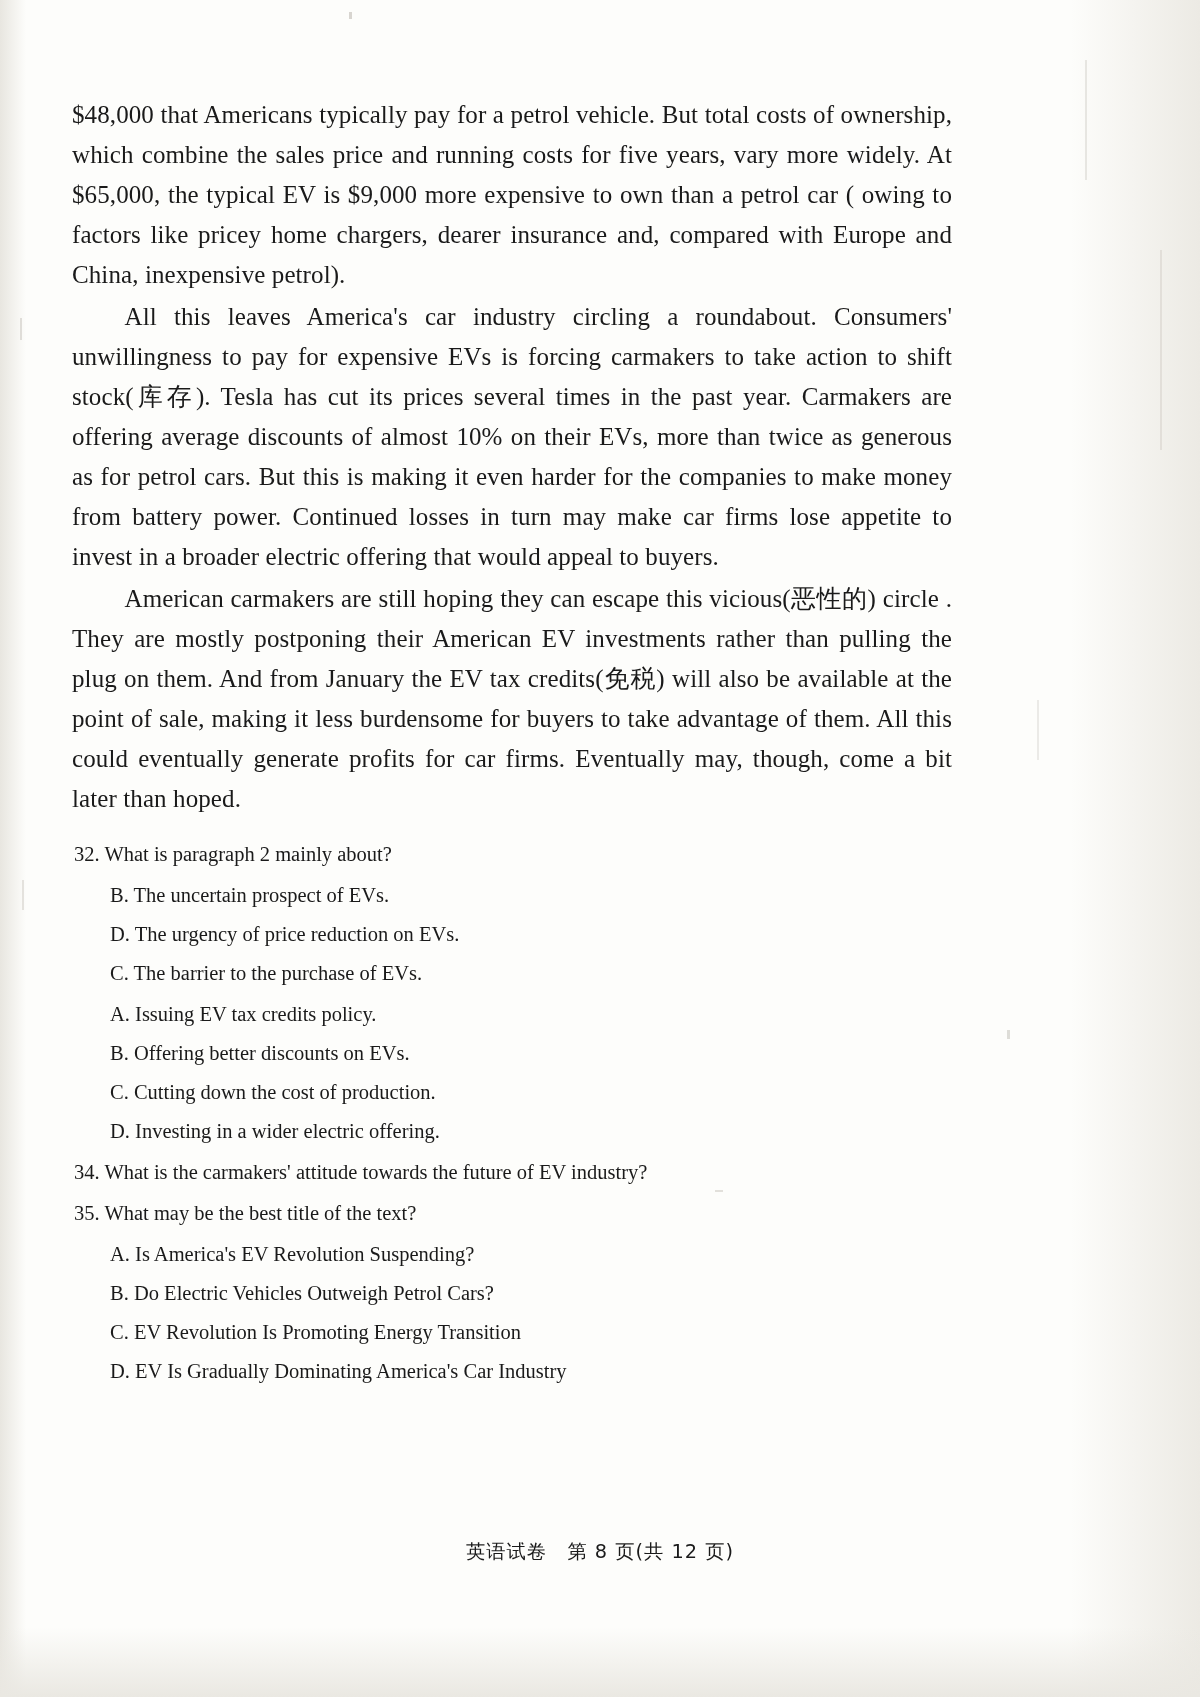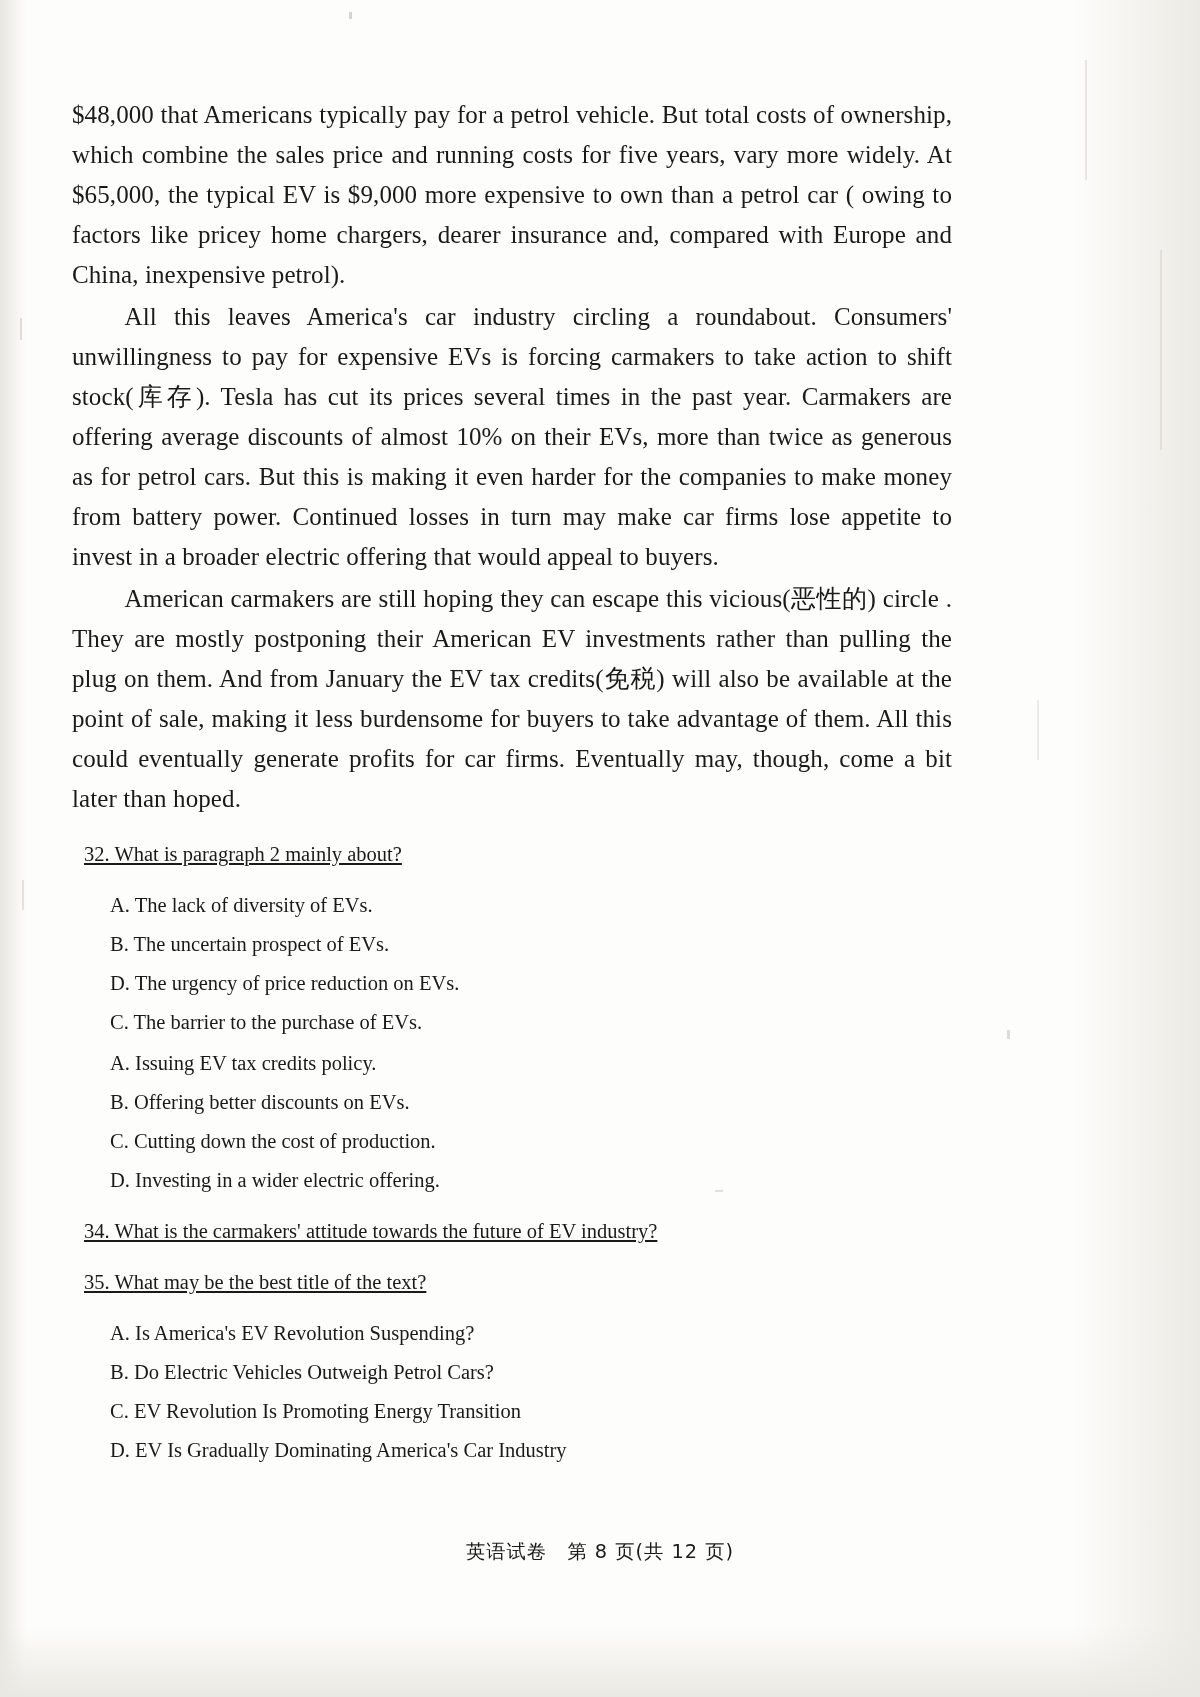--- a/index.html
+++ b/index.html
@@ -65,23 +65,22 @@
 
   .questions {
     margin-top: 16px;
   }
   .q-block {
     margin-bottom: 2px;
   }
   .q-stem {
     font-size: 20.5px;
     line-height: 39px;
-    margin: 12px;
+    margin: 2px;
     padding-left: 0;
-    text-decoration: underline;
   }
   .opts {
     margin: 0;
     padding: 0;
   }
   .opt {
     font-size: 20.5px;
     line-height: 39px;
     margin: 0;
     padding-left: 38px;
@@ -137,21 +136,20 @@
 
     <p class="para">$48,000 that Americans typically pay for a petrol vehicle. But total costs of ownership, which combine the sales price and running costs for five years, vary more widely. At $65,000, the typical EV is $9,000 more expensive to own than a petrol car ( owing to factors like pricey home chargers, dearer insurance and, compared with Europe and China, inexpensive petrol).</p>
     <p class="para indent">All this leaves America's car industry circling a roundabout. Consumers' unwillingness to pay for expensive EVs is forcing carmakers to take action to shift stock(库存). Tesla has cut its prices several times in the past year. Carmakers are offering average discounts of almost 10% on their EVs, more than twice as generous as for petrol cars. But this is making it even harder for the companies to make money from battery power. Continued losses in turn may make car firms lose appetite to invest in a broader electric offering that would appeal to buyers.</p>
     <p class="para indent">American carmakers are still hoping they can escape this vicious(恶性的) circle . They are mostly postponing their American EV investments rather than pulling the plug on them. And from January the EV tax credits(免税) will also be available at the point of sale, making it less burdensome for buyers to take advantage of them. All this could eventually generate profits for car firms. Eventually may, though, come a bit later than hoped.</p>
 
     <div class="questions">
 
       <div class="q-block">
         <p class="q-stem">32. What is paragraph 2 mainly about?</p>
         <div class="opts">
-          <div class="opt">A. The lack of diversity of EVs.</div>
           <div class="opt">B. The uncertain prospect of EVs.</div>
           <div class="opt">D. The urgency of price reduction on EVs.</div>
           <div class="opt">C. The barrier to the purchase of EVs.</div>
         </div>
       </div>
 
       <div class="q-block">
         <div class="opts">
           <div class="opt">A. Issuing EV tax credits policy.</div>
           <div class="opt">B. Offering better discounts on EVs.</div>

